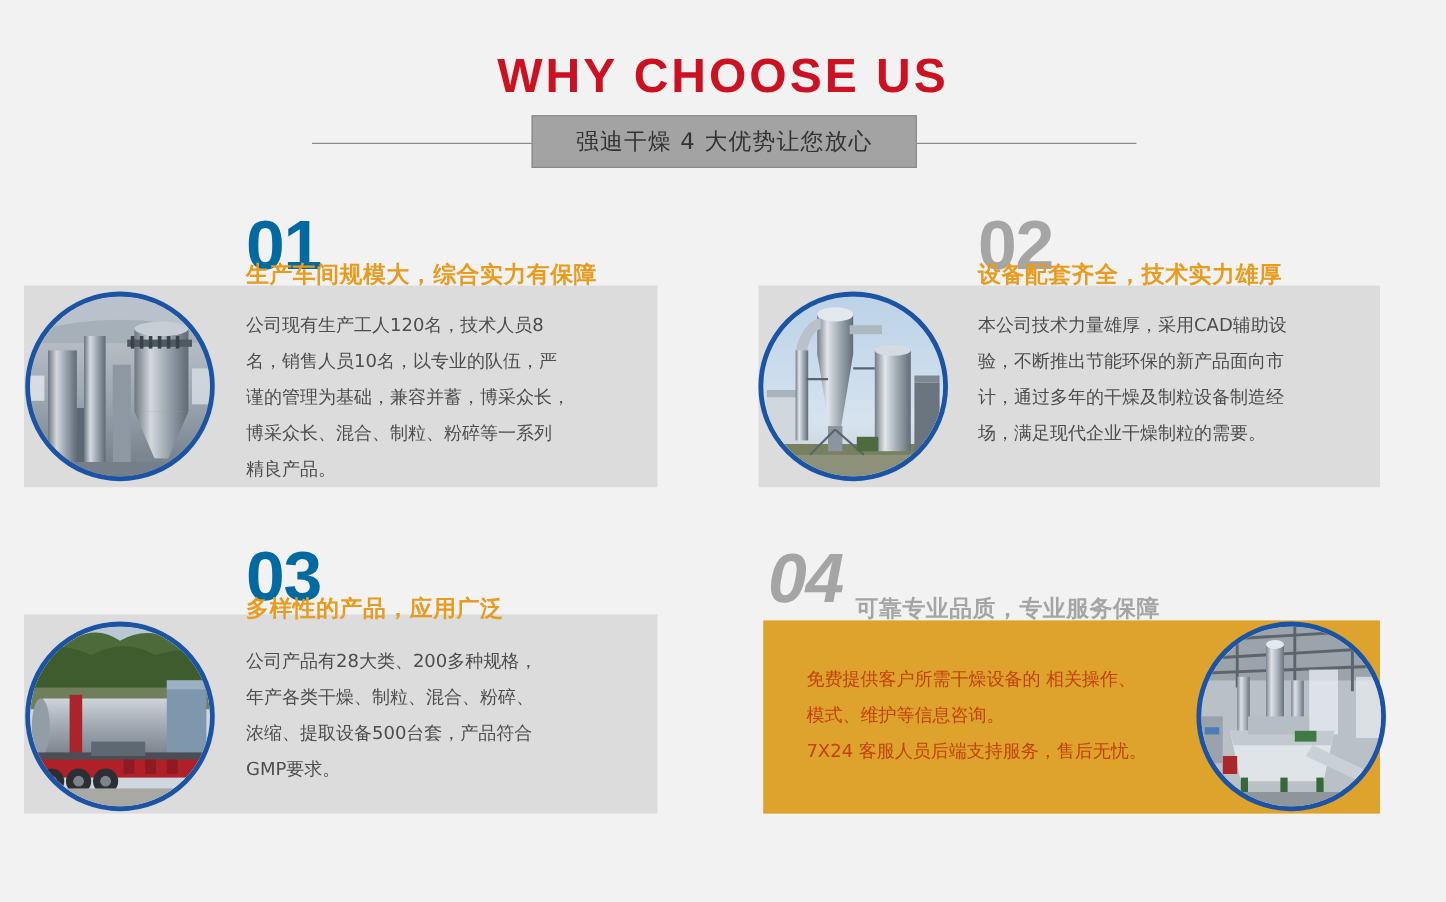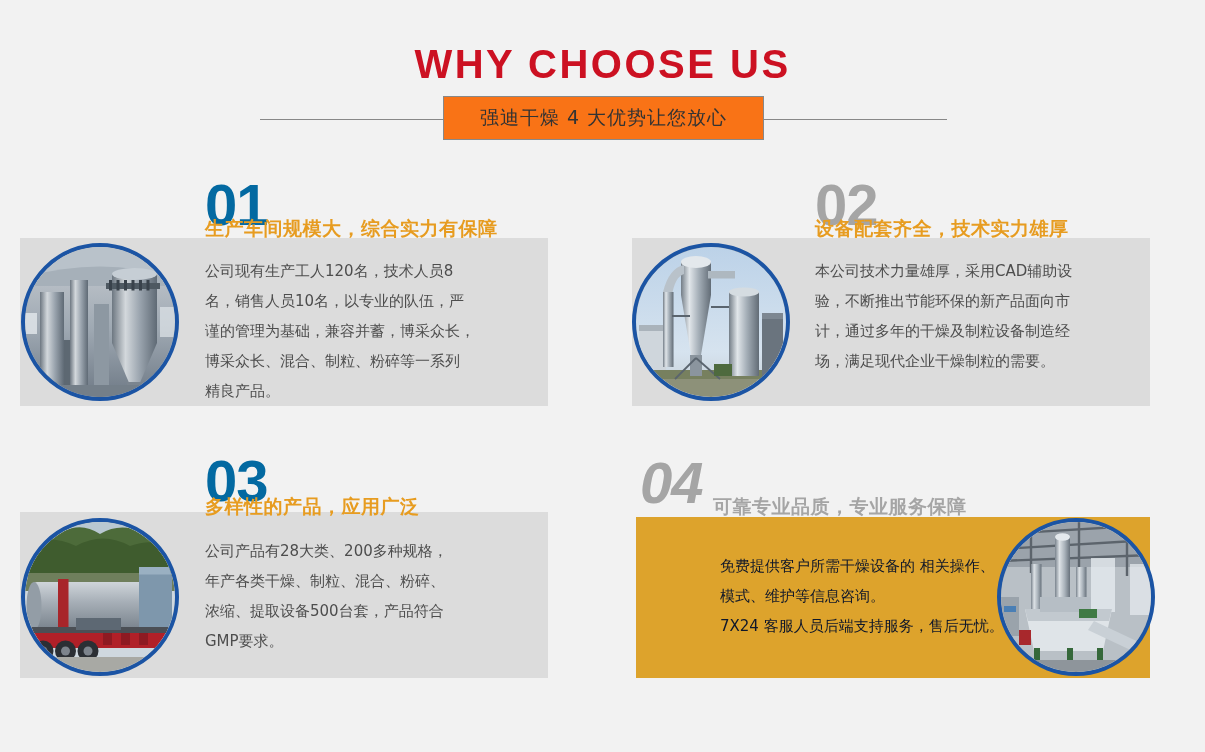--- a/index.html
+++ b/index.html
@@ -24,21 +24,21 @@
   .sub-wrap { position:absolute; left:0; top:98px; width:1205px; height:44px; }
   .sub-line {
     position:absolute; top:21px; height:1px; background:#888;
   }
   .sub-line.left  { left:260px; width:184px; }
   .sub-line.right { left:763px; width:184px; }
   .sub-box {
     position:absolute; left:443px; top:96px;
     width:321px; height:44px;
     border:1px solid #888;
-    background:#f97316;
+    background:#a3a3a3;
     display:flex; align-items:center; justify-content:center;
   }
   .sub-text {
     font-size:19px; color:#333; letter-spacing:1px;
     font-family:"DejaVu Sans","Liberation Sans",sans-serif;
   }
 
   
   .card { position:absolute; }
 
@@ -65,21 +65,21 @@
   .panel { position:absolute; }
   .panel.gray { background:#dcdcdc; }
   .panel.gold { background:#dda32c; }
 
   .body-text {
     position:absolute;
     font-size:15px; line-height:30px;
     color:#4d4d4d;
     font-family:"DejaVu Sans","Liberation Sans",sans-serif;
   }
-  .body-text.white { color:#0f172a; line-height:30px;margin-left:48px; }
+  .body-text.white { color:#c2410c; line-height:30px; }
   .body-text p { margin:0; }
 
   
   .photo {
     position:absolute;
     border-radius:50%;
     border:4px solid #1b54a4;
     overflow:hidden;
     background:#9aa7b4;
   }

